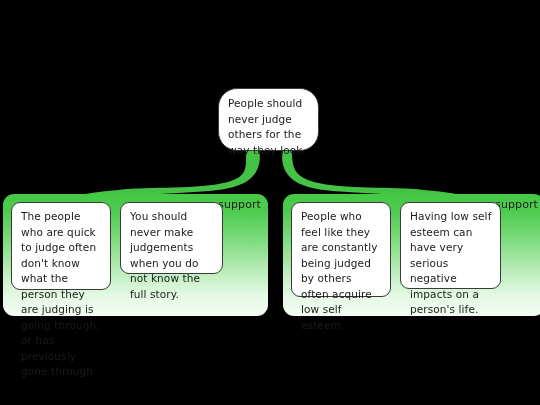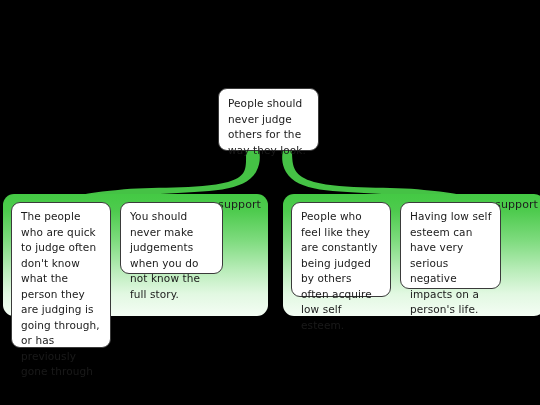--- a/index.html
+++ b/index.html
@@ -29,21 +29,21 @@
     height: 405px;
     pointer-events: none;
   }
 
   
   .node {
     position: absolute;
     box-sizing: border-box;
     background: #ffffff;
     border: 1.5px solid #3a3a3a;
-    border-radius: 9px;
+    border-radius: 19px;
     color: #1a1a1a;
     font-size: 10.5px;
     line-height: 15.5px;
     padding: 7px 9px 6px 9px;
     letter-spacing: 0.1px;
   }
 
   #root-node {
     left: 218px;
     top: 88px;
@@ -101,21 +101,21 @@
     font-size: 10.5px;
     line-height: 15.5px;
     padding: 6px 8px 5px 9px;
     letter-spacing: 0.1px;
   }
 
   #child-1 {
     left: 11px;
     top: 202px;
     width: 100px;
-    height: 146px;
+    height: 88px;
   }
   #child-2 {
     left: 120px;
     top: 202px;
     width: 103px;
     height: 72px;
   }
   #child-3 {
     left: 291px;
     top: 202px;

